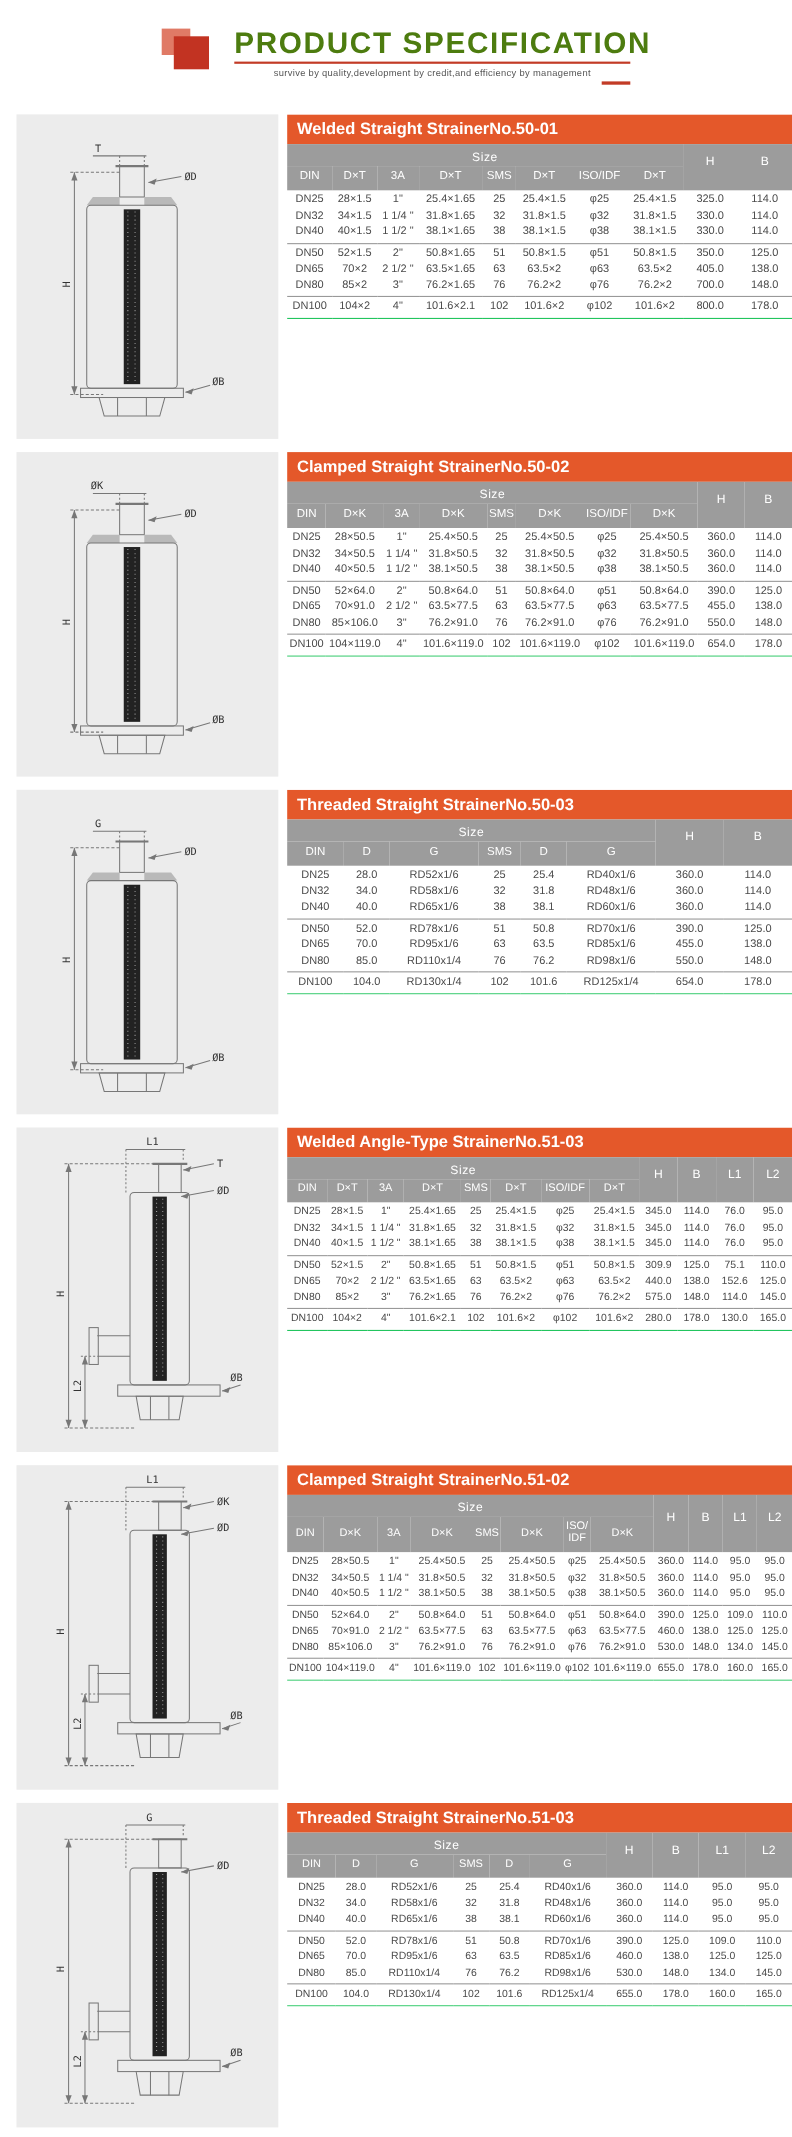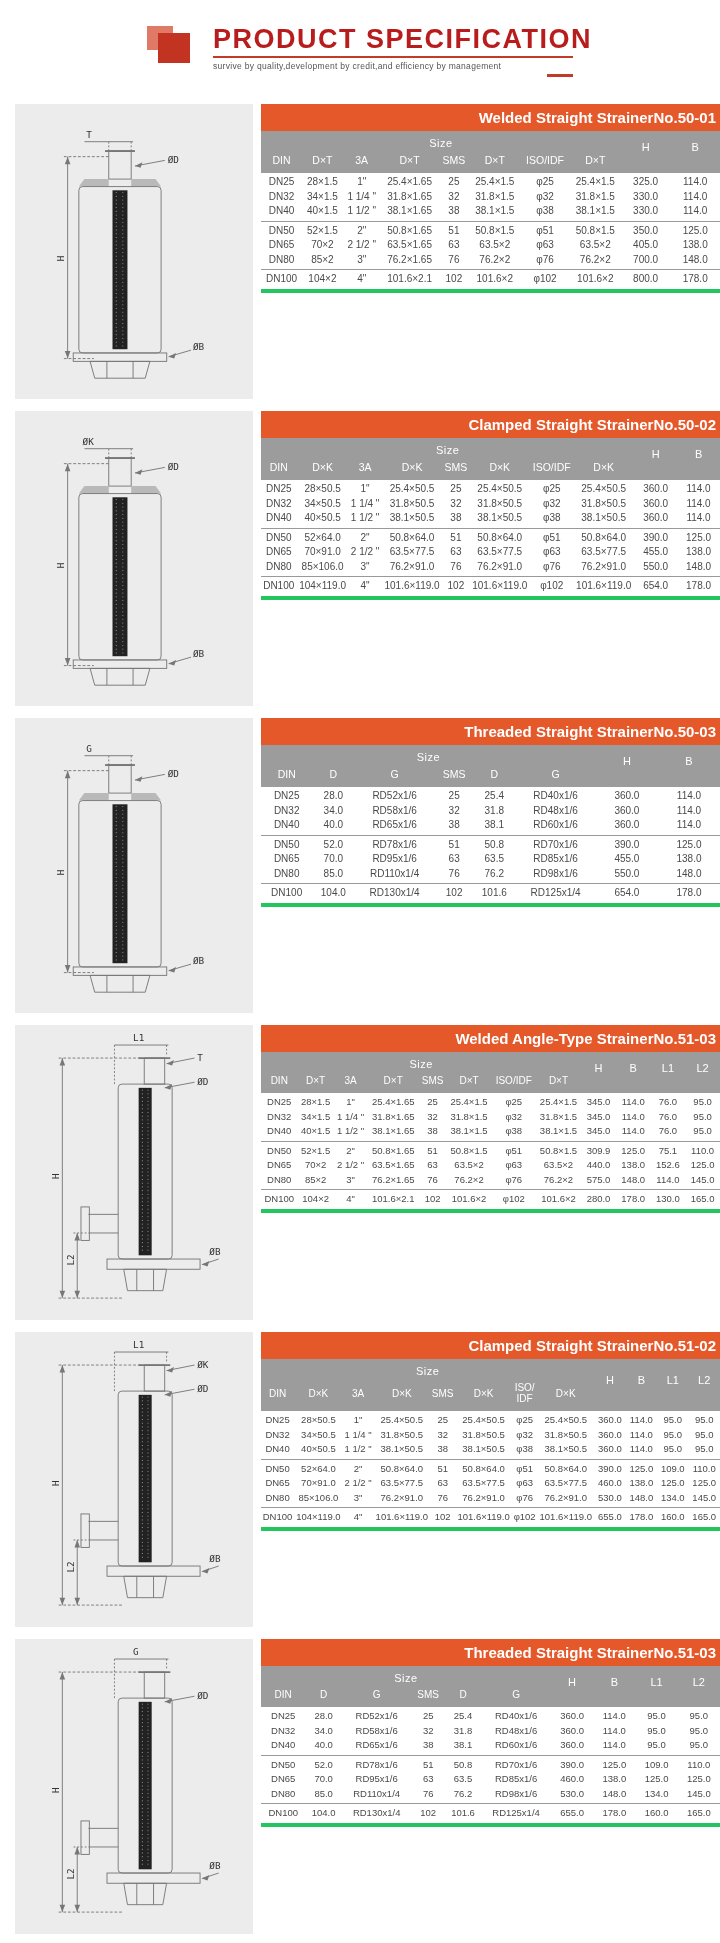--- a/index.html
+++ b/index.html
@@ -6,33 +6,33 @@
   html,body{background:#fff}
   body{width:720px;font-family:"Liberation Sans",sans-serif}
   .page{width:720px;padding-top:24px}
 
   
   header{display:flex;justify-content:center;align-items:flex-start;gap:12px;height:76px;margin-bottom:4px}
   .logo{position:relative;width:54px;height:46px;flex:none}
   .sq-back{position:absolute;left:0;top:2px;width:26px;height:24px;background:#e07a66}
   .sq-front{position:absolute;left:11px;top:9px;width:32px;height:30px;background:#c23322}
   .title-wrap{display:flex;flex-direction:column;width:360px}
-  h1{font-size:27px;letter-spacing:1.5px;color:#b91c1c;font-weight:bold;line-height:30px;white-space:nowrap}
+  h1{font-size:27px;letter-spacing:1.5px;color:#4d7c0f;font-weight:bold;line-height:30px;white-space:nowrap}
   .red-rule{height:2px;background:#c23b26;margin-top:2px}
-  .tagline{font-size:8.5px;color:#555;text-align:left;margin-top:3px;letter-spacing:.3px}
+  .tagline{font-size:8.5px;color:#555;text-align:center;margin-top:3px;letter-spacing:.3px}
   .red-tick{width:26px;height:3px;background:#c23b26;align-self:flex-end;margin-top:3px}
 
   
   .row{display:flex;align-items:flex-start;padding-left:15px;margin-bottom:12px;height:295px}
   .drawing-box{width:238px;height:100%;background:#ececec;flex:none;display:flex;align-items:center;justify-content:center;margin-right:8px}
   .table-panel{flex:1;min-width:0;overflow:hidden}
-  .title-bar{display:flex;justify-content:flex-end;align-items:center;background:#e4582a;color:#fff;height:27px;padding:0 4px 0 9px;font-weight:bold}
+  .title-bar{display:flex;justify-content:flex-start;align-items:center;background:#e4582a;color:#fff;height:27px;padding:0 4px 0 9px;font-weight:bold}
   .tb-name,.tb-no{font-size:15px;white-space:nowrap}
 
-  table{width:100%;border-collapse:collapse;border-bottom:4px solid #22c55e}
+  table{width:100%;border-collapse:collapse;border-bottom:1px solid #22c55e}
   thead th{background:#9c9c9c;color:#fff;font-weight:normal;text-align:center}
   th.size-span{font-size:11px;padding:6px 0 2px;letter-spacing:.5px}
   th.dim-col{font-size:11px;vertical-align:middle;padding:0 4px 10px;min-width:40px}
   th.col-name{font-size:10.5px;padding:3px 1px 7px;white-space:nowrap}
   td{font-size:10px;color:#4a4a4a;text-align:center;white-space:nowrap;padding:1px 1px;line-height:12.5px}
   tbody tr:first-child td{padding-top:3px}
   tr.group-start td{border-top:1px solid #999;padding-top:3px}
   tr.group-end td{padding-bottom:3px}
   tbody tr:last-child td{padding-bottom:3px}
   .cols12 td{font-size:9.5px}

